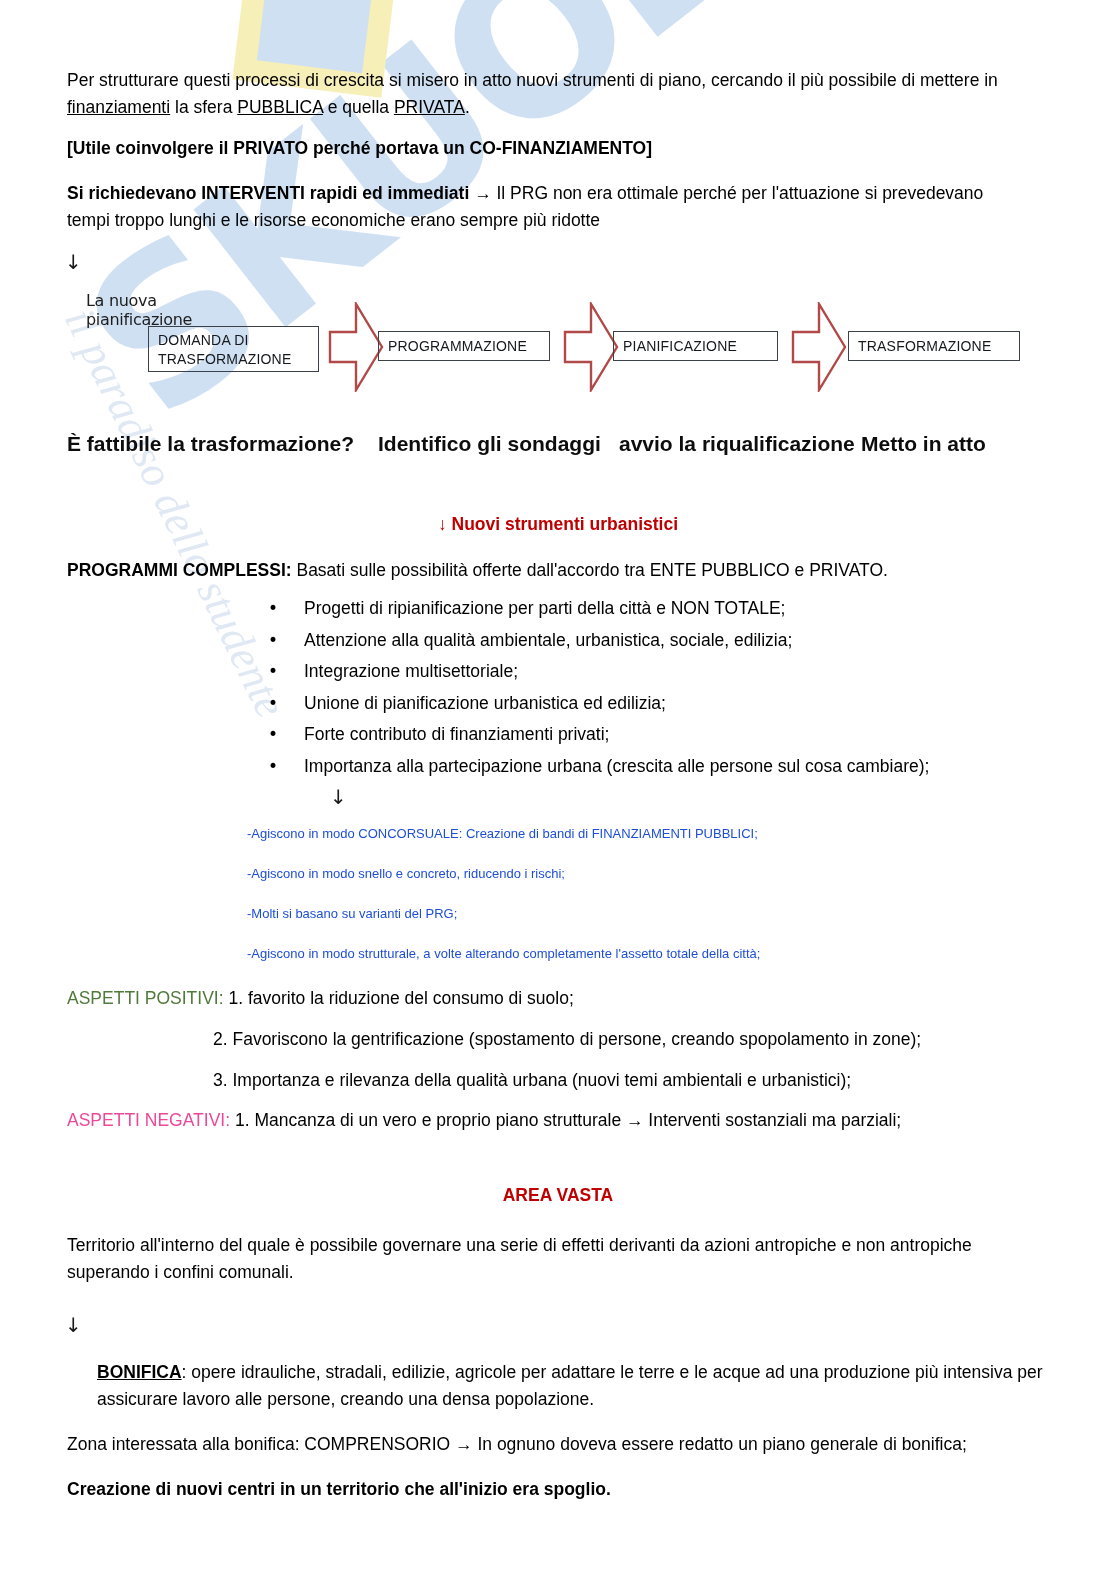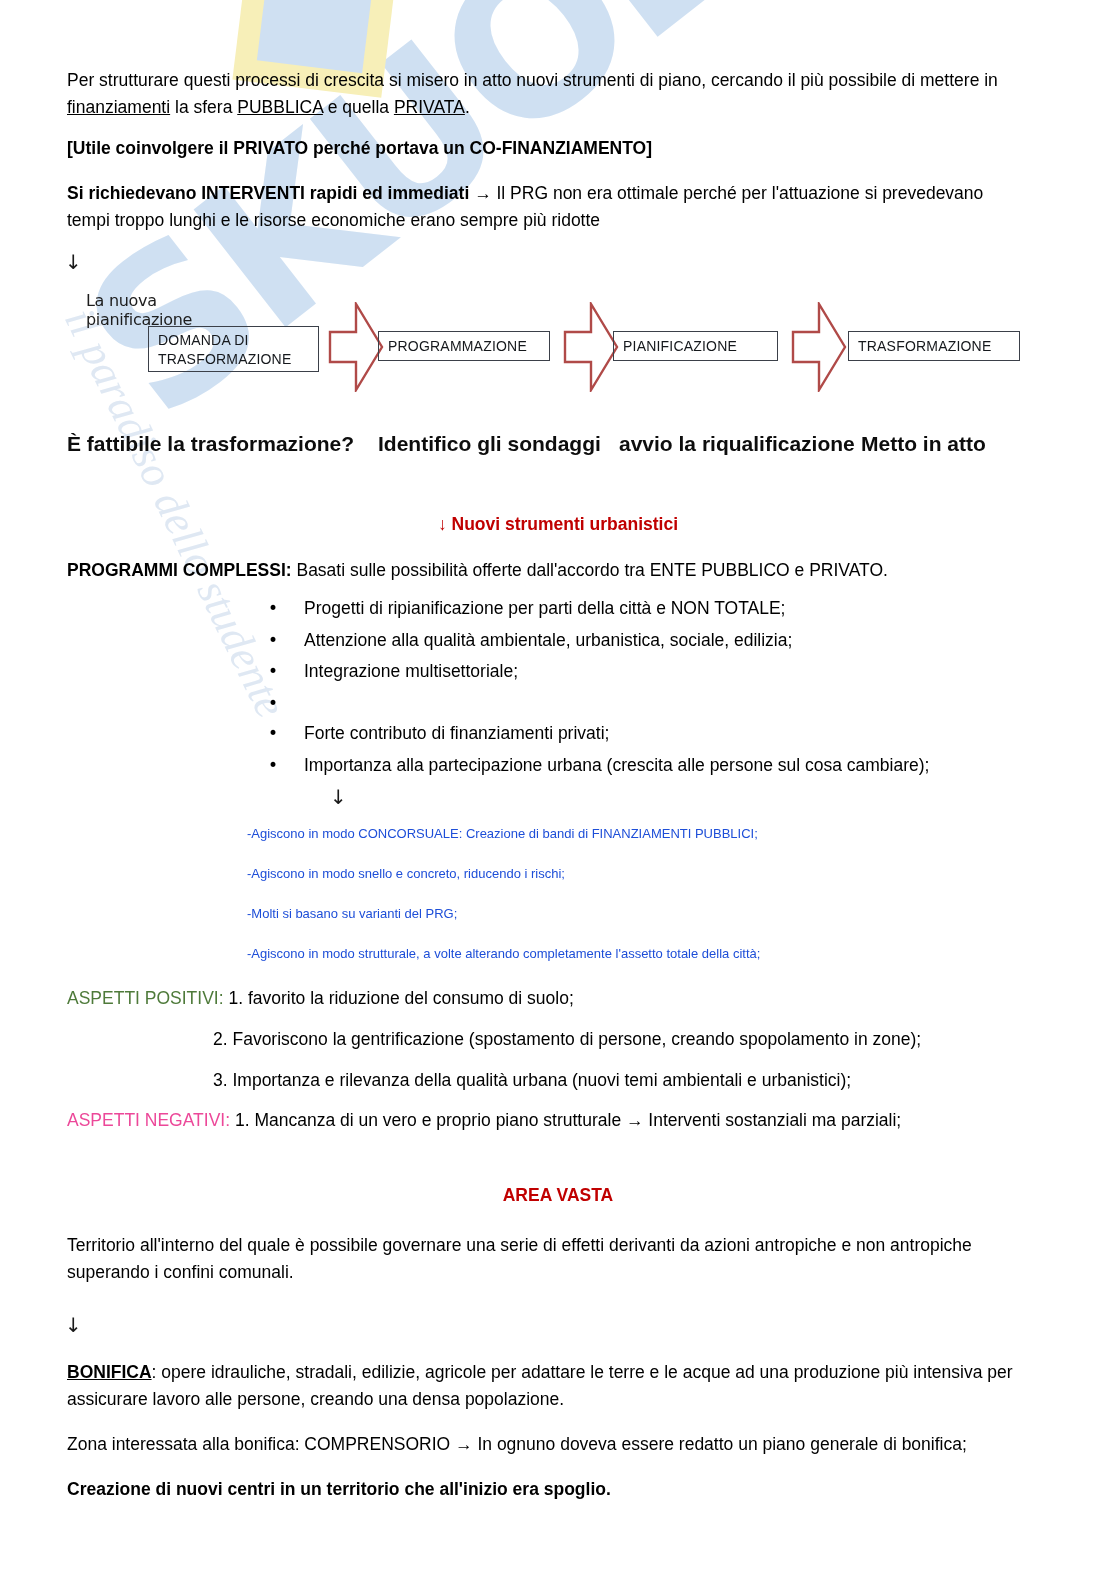--- a/index.html
+++ b/index.html
@@ -254,20 +254,21 @@
       <div class="bullet-row">
         <span class="bullet-dot">•</span>
         <span>Attenzione alla qualità ambientale, urbanistica, sociale, edilizia;</span>
       </div>
       <div class="bullet-row">
         <span class="bullet-dot">•</span>
         <span>Integrazione multisettoriale;</span>
       </div>
       <div class="bullet-row">
         <span class="bullet-dot">•</span>
+        <span>Unione di pianificazione urbanistica ed edilizia;</span>
       </div>
       <div class="bullet-row">
         <span class="bullet-dot">•</span>
         <span>Forte contributo di finanziamenti privati;</span>
       </div>
       <div class="bullet-row">
         <span class="bullet-dot">•</span>
         <span>Importanza alla partecipazione urbana (crescita alle persone sul cosa cambiare);</span>
       </div>
     </div>
@@ -290,21 +291,21 @@
       <span class="neg-label">ASPETTI NEGATIVI:</span>
       <span>1. Mancanza di un vero e proprio piano strutturale → Interventi sostanziali ma parziali;</span>
     </div>
 
     <div class="red-head" style="top:1185px;">AREA VASTA</div>
 
     <div class="blk body-col" style="top:1232px;">Territorio all'interno del quale è possibile governare una serie di effetti derivanti da azioni antropiche e non antropiche superando i confini comunali.</div>
 
     <div class="arrow-glyph" style="top:1313px;">↓</div>
 
-    <div class="blk body-col" style="top:1359px;">
+    <div class="blk body-col" style="top:1359px;margin-left:30px;">
       <b class="u">BONIFICA</b><span>: opere idrauliche, stradali, edilizie, agricole per adattare le terre e le acque ad una produzione più intensiva per assicurare lavoro alle persone, creando una densa popolazione.</span>
     </div>
 
     <div class="blk body-col" style="top:1431px;">Zona interessata alla bonifica: COMPRENSORIO → In ognuno doveva essere redatto un piano generale di bonifica;</div>
 
     <div class="blk body-col" style="top:1476px; font-weight:bold;">Creazione di nuovi centri in un territorio che all'inizio era spoglio.</div>
 
   </div>
 </div>
 

